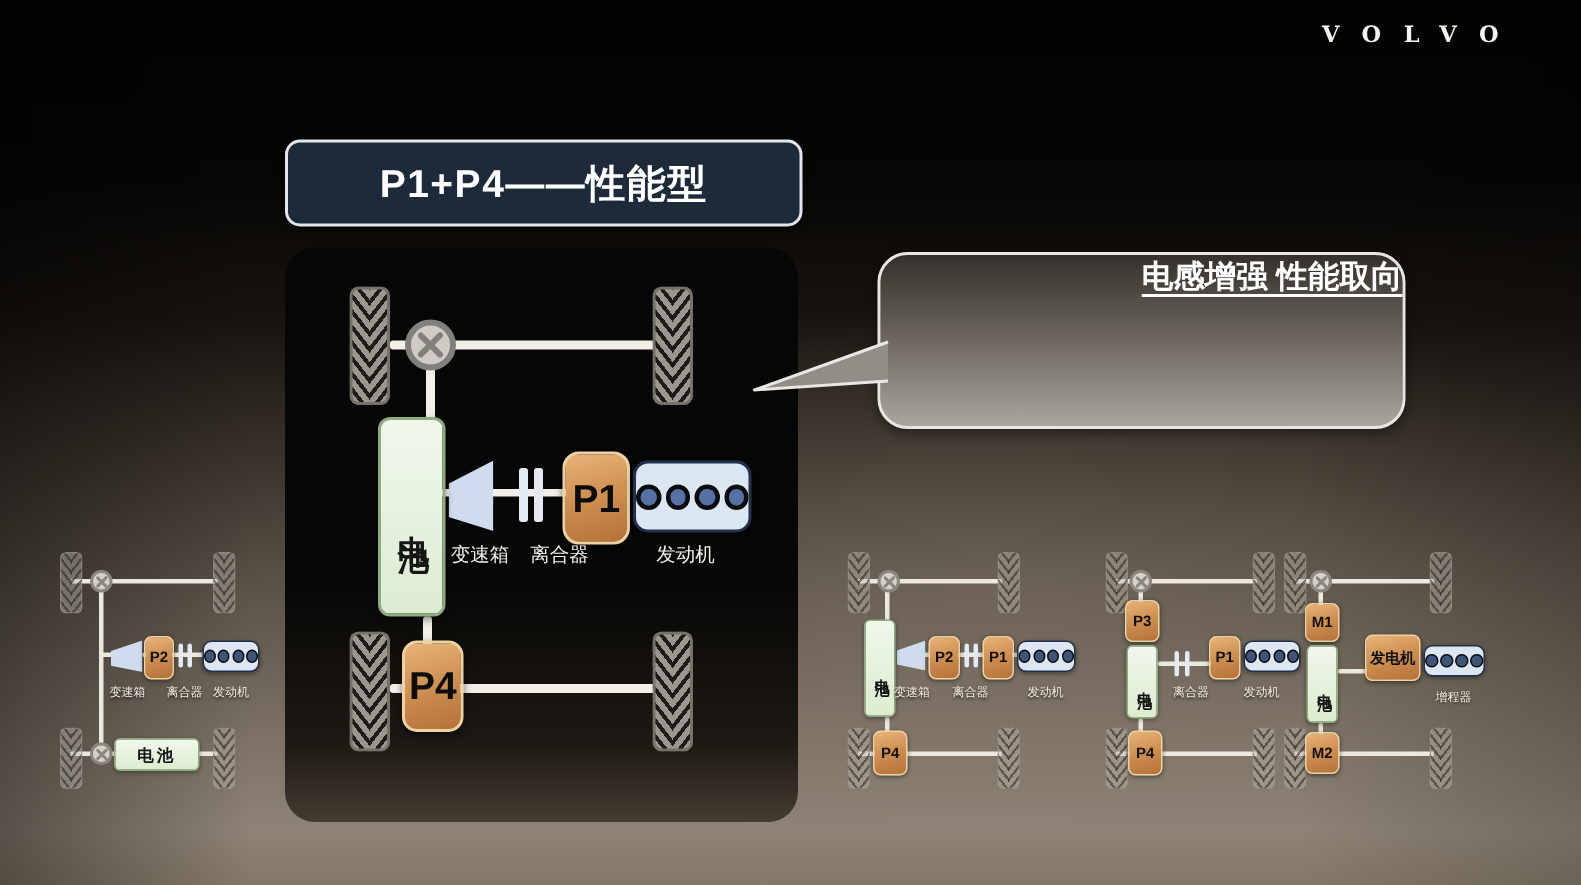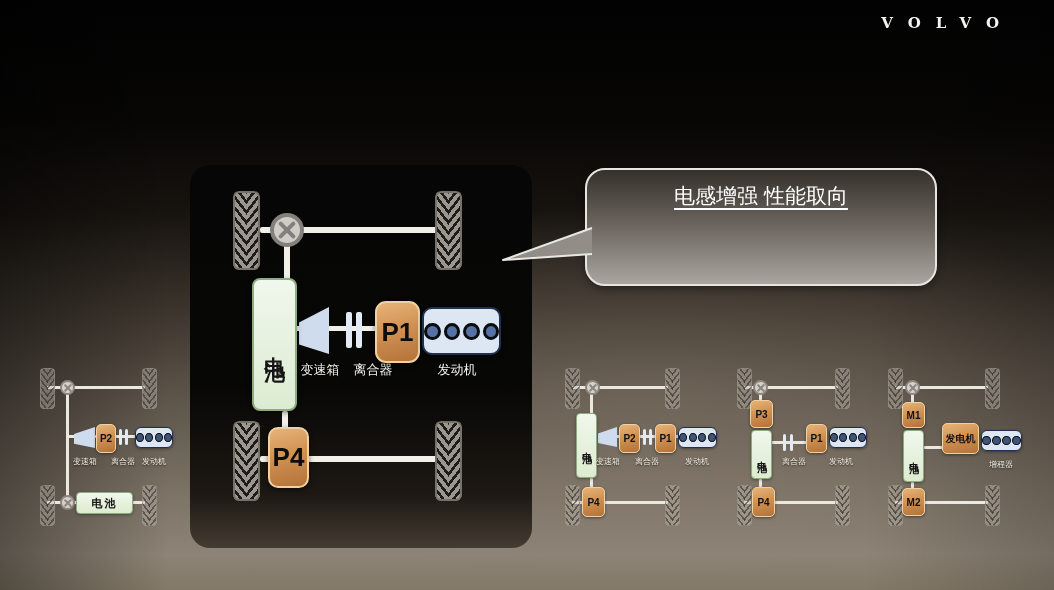--- a/index.html
+++ b/index.html
@@ -31,22 +31,22 @@
     box-shadow:0 2px 6px rgba(0,0,0,.5);
   }
   .callout{
     left:585px;top:168px;width:348px;height:114px;
     border:2px solid #e7e5e2;border-radius:20px;
     background:linear-gradient(180deg,#35302b 0%,#6b655e 48%,#aaa69f 100%);
     text-align:center;color:#fff;z-index:5;
     box-shadow:0 3px 8px rgba(0,0,0,.4);
   }
   .callout .head{
-    margin-top:12px;font-size:21px;font-weight:normal;
-    text-decoration:underline;text-decoration-thickness:2px;text-underline-offset:5px;
+    font-size:21px;font-weight:bold;
+    text-decoration:underline;text-decoration-thickness:2px;text-underline-offset:5px;text-align:right;
   }
   .callout .line{font-size:17px;margin-top:7px;color:#f7f6f4;}
   .callout-tail{left:496px;top:208px;z-index:6;}
 
   
   .main-panel{
     left:190px;top:165px;width:342px;height:383px;border-radius:20px;
     background:linear-gradient(180deg,#060606 0%,#070706 58%,#1d1813 86%,#443c32 100%);
     z-index:2;
   }
@@ -135,20 +135,23 @@
   .s-lbl{color:#f2ede2;font-size:8px;white-space:nowrap;transform:translateX(-50%);z-index:5;text-shadow:0 1px 2px rgba(0,0,0,.7);}
   .thumb{z-index:2;}
 </style>
 </head>
 <body>
 
 <div class="stage">
 
   <div class="abs logo">VOLVO</div>
 
+  <div class="abs title-badge">
+    <span>P1+P4——性能型</span>
+  </div>
 
   <svg class="abs callout-tail" width="100" height="64" viewBox="0 0 100 64">
     <path d="M96,20 L7,52 L96,46" fill="#928d87" stroke="#e9e7e4" stroke-width="2" stroke-linejoin="round"></path>
   </svg>
 
   <div class="abs callout">
     <div class="head">电感增强 性能取向</div>
   </div>
 
   <div class="abs main-panel">
@@ -287,21 +290,21 @@
     <div class="s-lbl" style="left:111px;top:90px;">发动机</div>
     <div class="s-shaft" style="left:29px;top:113px;width:3px;height:10px;"></div>
     <div class="s-shaft" style="left:14px;top:135px;width:94px;height:3px;"></div>
     <div class="s-obox" style="left:22px;top:121px;width:23px;height:30px;">
       <span>P4</span>
     </div>
     <div class="s-tire" style="left:7px;top:119px;width:15px;height:41px;"></div>
     <div class="s-tire" style="left:105px;top:119px;width:15px;height:41px;"></div>
   </div>
 
-  <div class="abs thumb" style="left:885px;top:366px;width:155px;height:166px;">
+  <div class="abs thumb" style="left:853px;top:366px;width:155px;height:166px;">
     <div class="s-tire" style="left:3px;top:2px;width:15px;height:41px;"></div>
     <div class="s-tire" style="left:100px;top:2px;width:15px;height:41px;"></div>
     <div class="s-shaft" style="left:10px;top:20px;width:93px;height:3px;"></div>
     <div class="s-diff" style="left:20px;top:14px;width:15px;height:15px;"></div>
     <div class="s-shaft" style="left:26px;top:27px;width:3px;height:11px;"></div>
     <div class="s-obox" style="left:17px;top:36px;width:23px;height:26px;">
       <span>M1</span>
     </div>
     <div class="s-batt" style="left:18px;top:64px;width:21px;height:52px;font-size:10px;">
       <span class="vtext" style="letter-spacing:2px;">电池</span>

